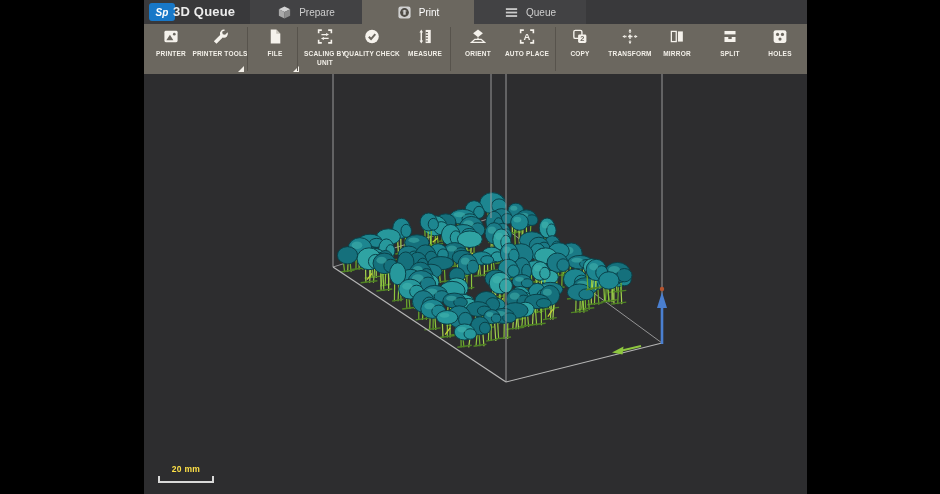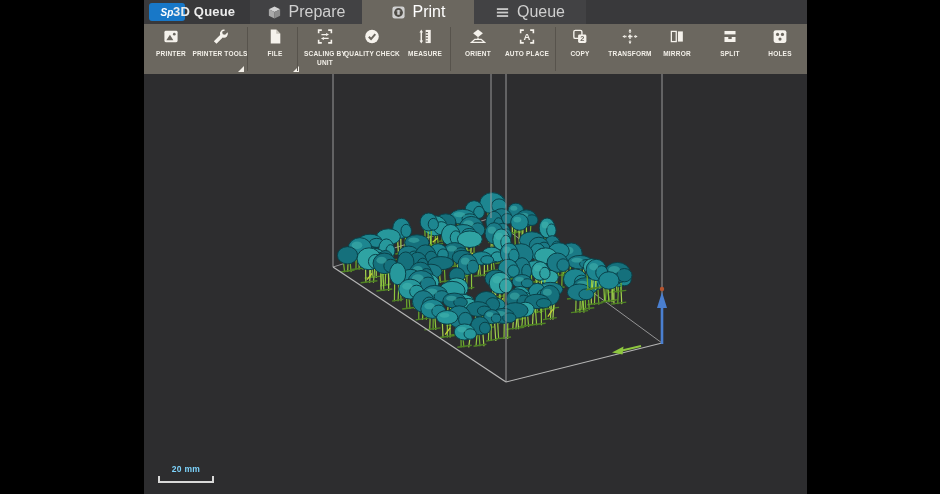--- a/index.html
+++ b/index.html
@@ -2,44 +2,44 @@
 <html><head>
 <meta charset="utf-8">
 <style>
   html,body{margin:0;padding:0;background:#000;}
   body{width:940px;height:494px;overflow:hidden;font-family:"Liberation Sans",sans-serif;}
   .stage{position:relative;width:940px;height:494px;background:#000;}
   .app{position:absolute;left:144px;top:0;width:663px;height:494px;overflow:hidden;}
 
   
   .topbar{position:absolute;left:0;top:0;width:663px;height:24px;background:#39393b;}
-  .logo{position:absolute;left:5px;top:3px;width:36px;height:18px;background:#1878c8;border-radius:3px;
+  .logo{position:absolute;left:5px;top:3px;width:26px;height:18px;background:#1878c8;border-radius:3px;
         color:#fff;font-weight:bold;font-style:italic;font-size:10px;display:flex;align-items:center;justify-content:center;}
   .app-title{position:absolute;left:29px;top:4px;font-size:13px;color:#ececec;font-weight:bold;letter-spacing:.2px;white-space:nowrap;}
   .tabs{position:absolute;left:106px;top:0;height:24px;display:flex;}
   .tab{width:112px;height:24px;display:flex;align-items:center;justify-content:center;gap:7px;
-       background:#424244;color:#cfcfcf;font-size:16px;cursor:pointer;white-space:nowrap;}
+       background:#424244;color:#cfcfcf;font-size:10px;cursor:pointer;white-space:nowrap;}
   .tab.active{background:#6b675f;color:#ffffff;font-weight:normal;}
   .ticon{width:15px;height:15px;display:inline-block;}
   .ticon svg{display:block;width:15px;height:15px;}
 
   
   .toolbar{position:absolute;left:0;top:24px;width:663px;height:50px;background:#6b675f;}
   .tbtn{position:absolute;top:0;width:52px;height:50px;cursor:pointer;}
   .tbtn .icon{position:absolute;left:50%;transform:translateX(-50%);top:4px;width:17px;height:17px;}
   .tbtn .icon svg{display:block;width:17px;height:17px;}
   .tbtn .lbl{position:absolute;left:-2px;right:-2px;top:26px;text-align:center;font-size:6.5px;font-weight:bold;
              color:#f3f0e9;line-height:1.35;letter-spacing:.2px;}
   .tsep{position:absolute;top:3px;height:44px;width:1px;background:#57534c;}
   .corner{position:absolute;right:2px;bottom:2px;width:0;height:0;border-left:6px solid transparent;border-bottom:6px solid #f3f0e9;}
 
   
   .viewport{position:absolute;left:0;top:74px;width:663px;height:420px;background:#2d2d2f;}
   #scene{position:absolute;left:0;top:0;}
-  .scalebar{position:absolute;left:14px;top:390px;width:56px;color:#7dd3fc;}
+  .scalebar{position:absolute;left:14px;top:390px;width:56px;color:#fde047;}
   .scalebar .txt{text-align:center;font-size:8.5px;font-weight:bold;margin-bottom:2px;letter-spacing:.3px;}
   .scalebar .bracket{height:5px;border-left:2px solid #d9d9d9;border-right:2px solid #d9d9d9;border-bottom:2px solid #d9d9d9;}
 </style>
 </head>
 <body>
 
 <div class="stage">
   <div class="app">
 
     <div class="topbar">

